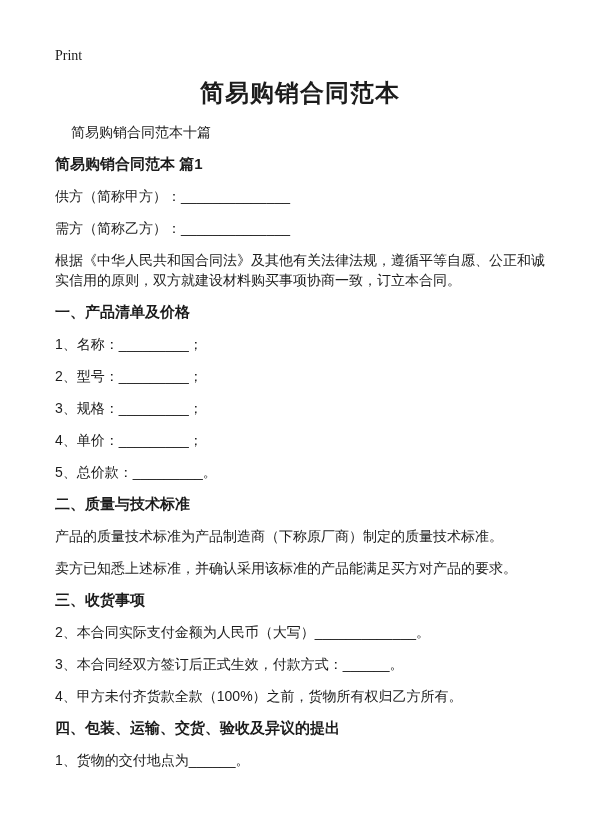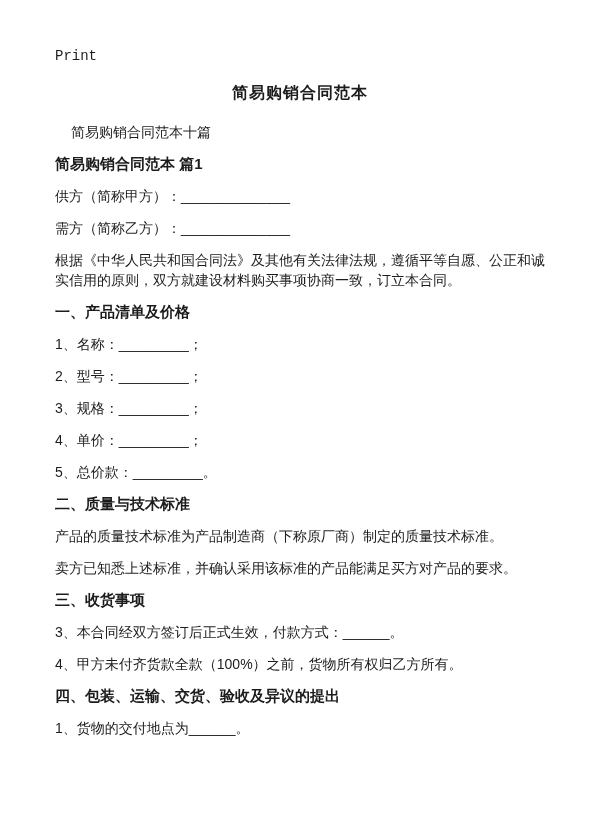--- a/index.html
+++ b/index.html
@@ -13,29 +13,29 @@
     height: 828px;
     box-sizing: border-box;
     padding: 48px 55px 20px 55px;
     background: #ffffff;
     color: #1c1c1c;
     font-family: "Liberation Sans", "DejaVu Sans", sans-serif;
     overflow: hidden;
   }
   .print-label {
     margin: 0;
-    font-family: Liberation Mono, monospace;
+    font-family: Liberation Serif, serif;
     font-size: 14px;
     line-height: 16px;
     color: #1c1c1c;
   }
   .doc-title {
     margin: 16px 0 0 0;
     text-align: center;
-    font-size: 16px;
+    font-size: 24px;
     line-height: 26px;
     font-weight: bold;
     letter-spacing: 1px;
   }
   .doc-subtitle {
     margin: 16px 0 0 16px;
     font-size: 14px;
     line-height: 20px;
     font-weight: normal;
   }
@@ -67,18 +67,19 @@
       <p class="heading">一、产品清单及价格</p>
       <p class="body">1、名称：_________；</p>
       <p class="body">2、型号：_________；</p>
       <p class="body">3、规格：_________；</p>
       <p class="body">4、单价：_________；</p>
       <p class="body">5、总价款：_________。</p>
       <p class="heading">二、质量与技术标准</p>
       <p class="body">产品的质量技术标准为产品制造商（下称原厂商）制定的质量技术标准。</p>
       <p class="body">卖方已知悉上述标准，并确认采用该标准的产品能满足买方对产品的要求。</p>
       <p class="heading">三、收货事项</p>
+      <p class="body">2、本合同实际支付金额为人民币（大写）_____________。</p>
       <p class="body">3、本合同经双方签订后正式生效，付款方式：______。</p>
       <p class="body">4、甲方未付齐货款全款（100%）之前，货物所有权归乙方所有。</p>
       <p class="heading">四、包装、运输、交货、验收及异议的提出</p>
       <p class="body">1、货物的交付地点为______。</p>
     </div>
 </div>
 
 </body></html>

